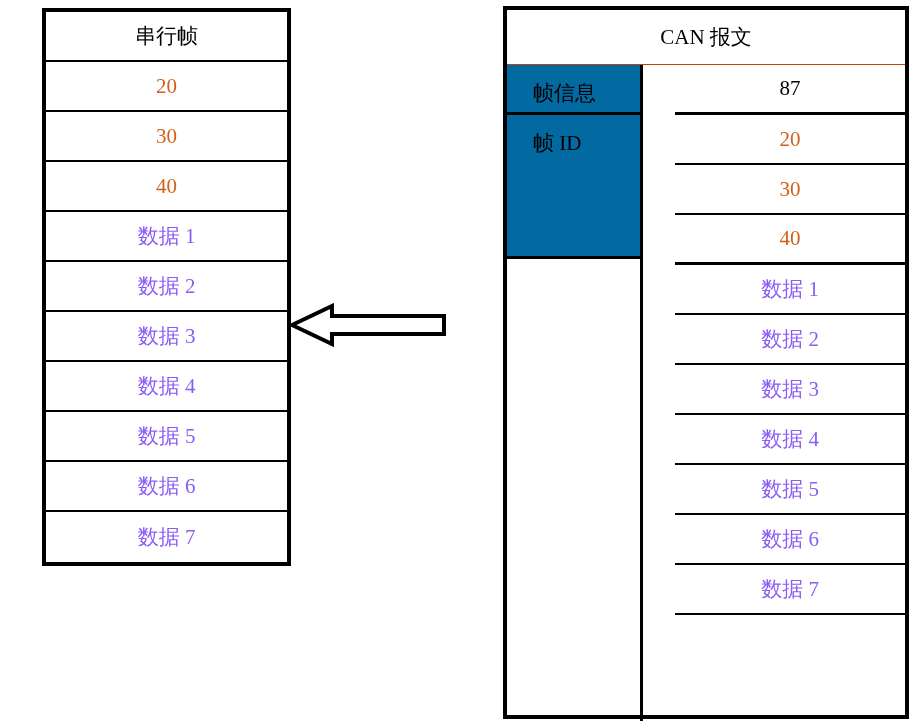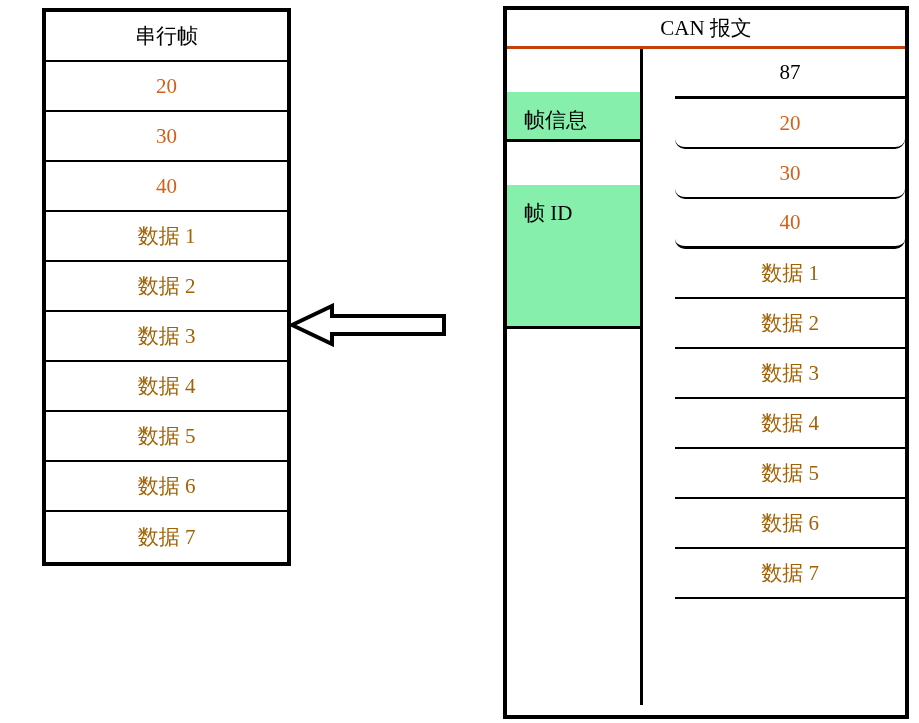--- a/index.html
+++ b/index.html
@@ -40,22 +40,22 @@
     align-items: center;
     font-size: 21px;
     line-height: 1;
     color: #000000;
     white-space: nowrap;
   }
   .cell.center {
     justify-content: center;
   }
 
-  .val-orange { color: #d2601a; border-radius: 10px; }
-  .val-blue   { color: #a16207; }
+  .val-orange { color: #d2601a; }
+  .val-blue   { color: #8b5cf6; }
   .val-black  { color: #000000; }
 
   
   #serial-frame-table {
     left: 10px;
     top: 8px;
     width: 249px;
     height: 558px;
     margin-left: 32px;
   }
@@ -68,22 +68,22 @@
   }
 
   
   #can-message-table {
     left: 503px;
     top: 6px;
     width: 406px;
     height: 713px;
   }
   #can-message-table .header-row {
-    height: 39px;
-    border-bottom: 3px solid #c2410c;
+    height: 55px;
+    border-bottom: 1px solid #c2410c;
   }
   #can-message-table .header-cell {
     width: 100%;
     justify-content: center;
   }
 
   
   #can-body {
     display: flex;
     height: 656px;
@@ -103,26 +103,25 @@
     flex-direction: column;
     margin-left: 32px;
   }
 
   .label-group {
     box-sizing: border-box;
     border-bottom: 3px solid #000000;
     display: flex;
     align-items: flex-start;
     padding-top: 14px;
-    padding-left: 17px;
+    padding-left: 26px;
     font-size: 21px;
     color: #000000;
     white-space: nowrap;
-    background: #86efac;
-    margin-top: 43px;
+    background: #0369a1;
   }
   .label-group.last { border-bottom: none; }
 
   .value-row {
     box-sizing: border-box;
     border-bottom: 2px solid #000000;
     display: flex;
     align-items: center;
     justify-content: center;
     font-size: 21px;

